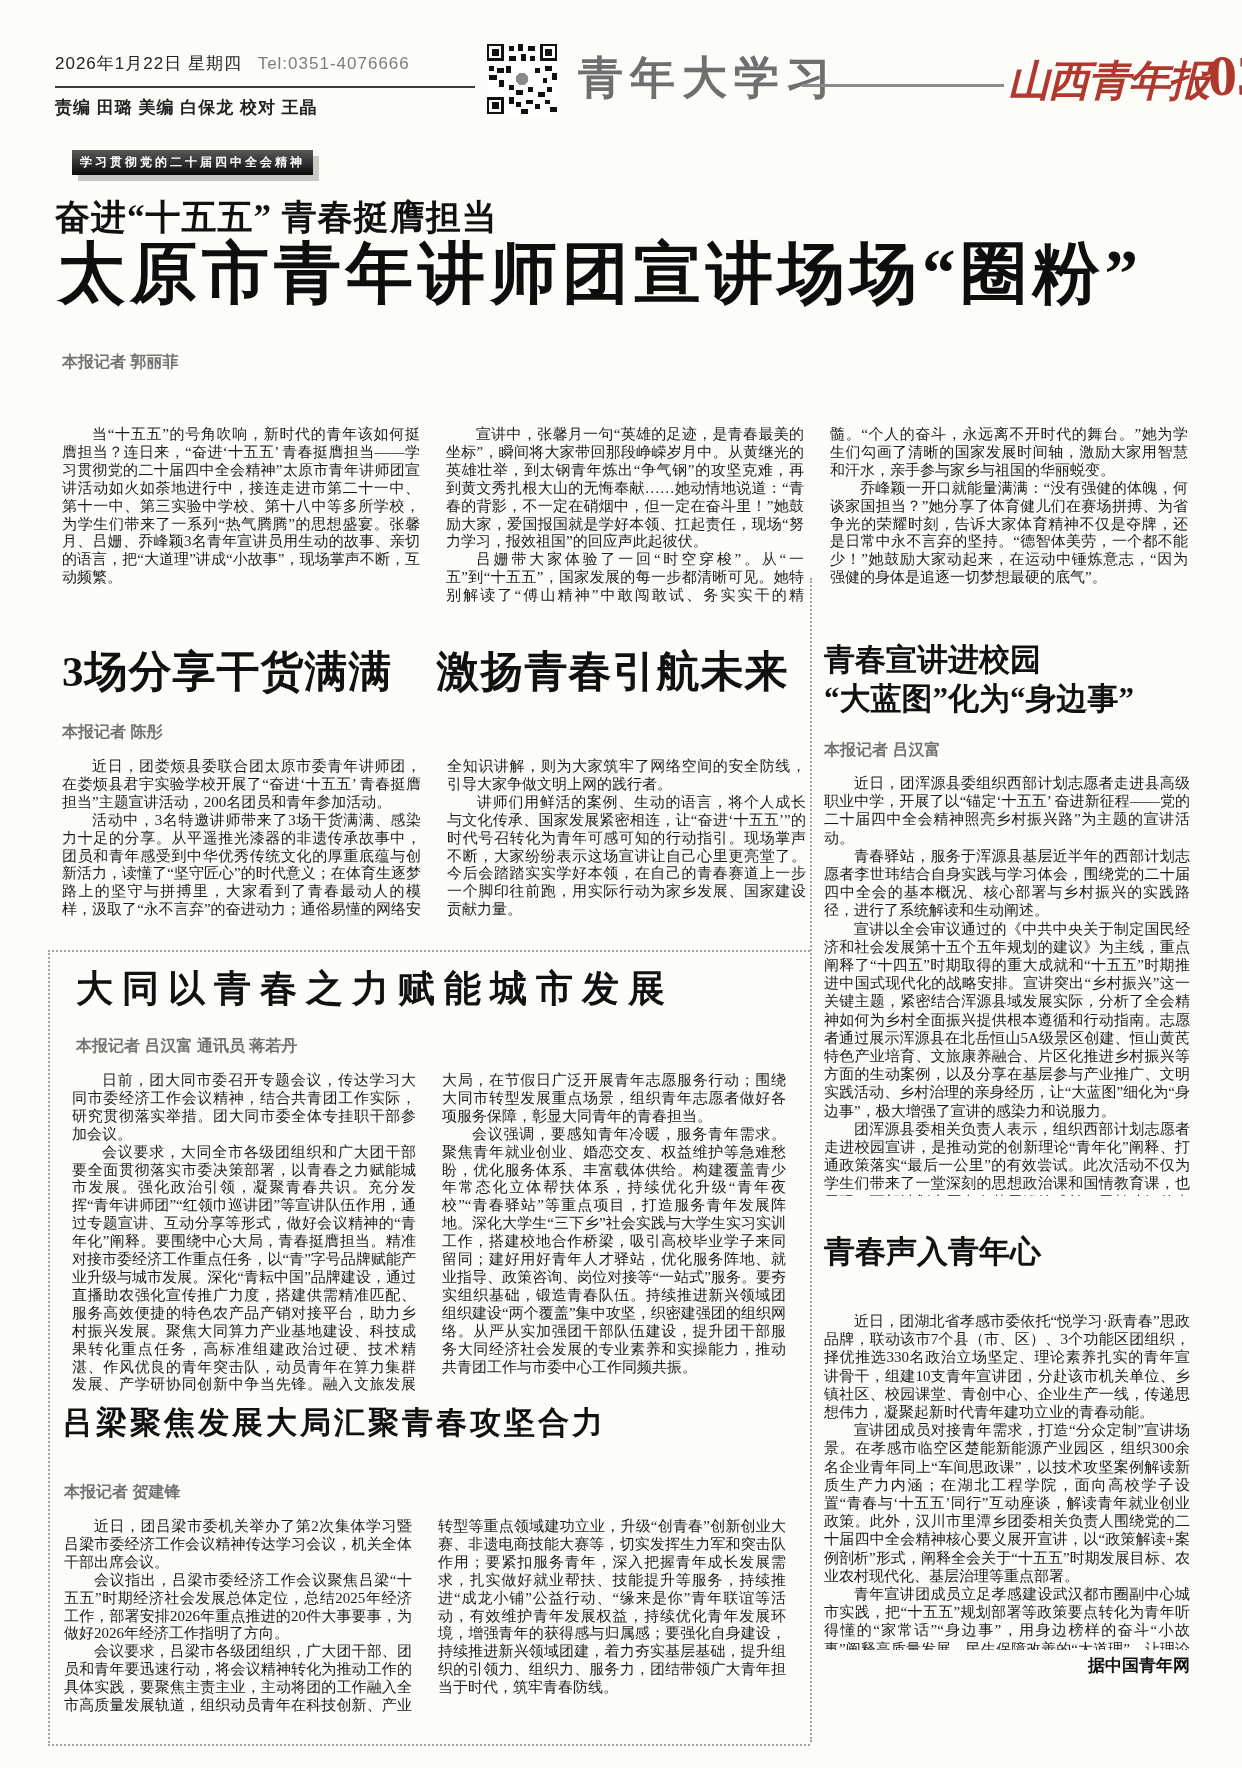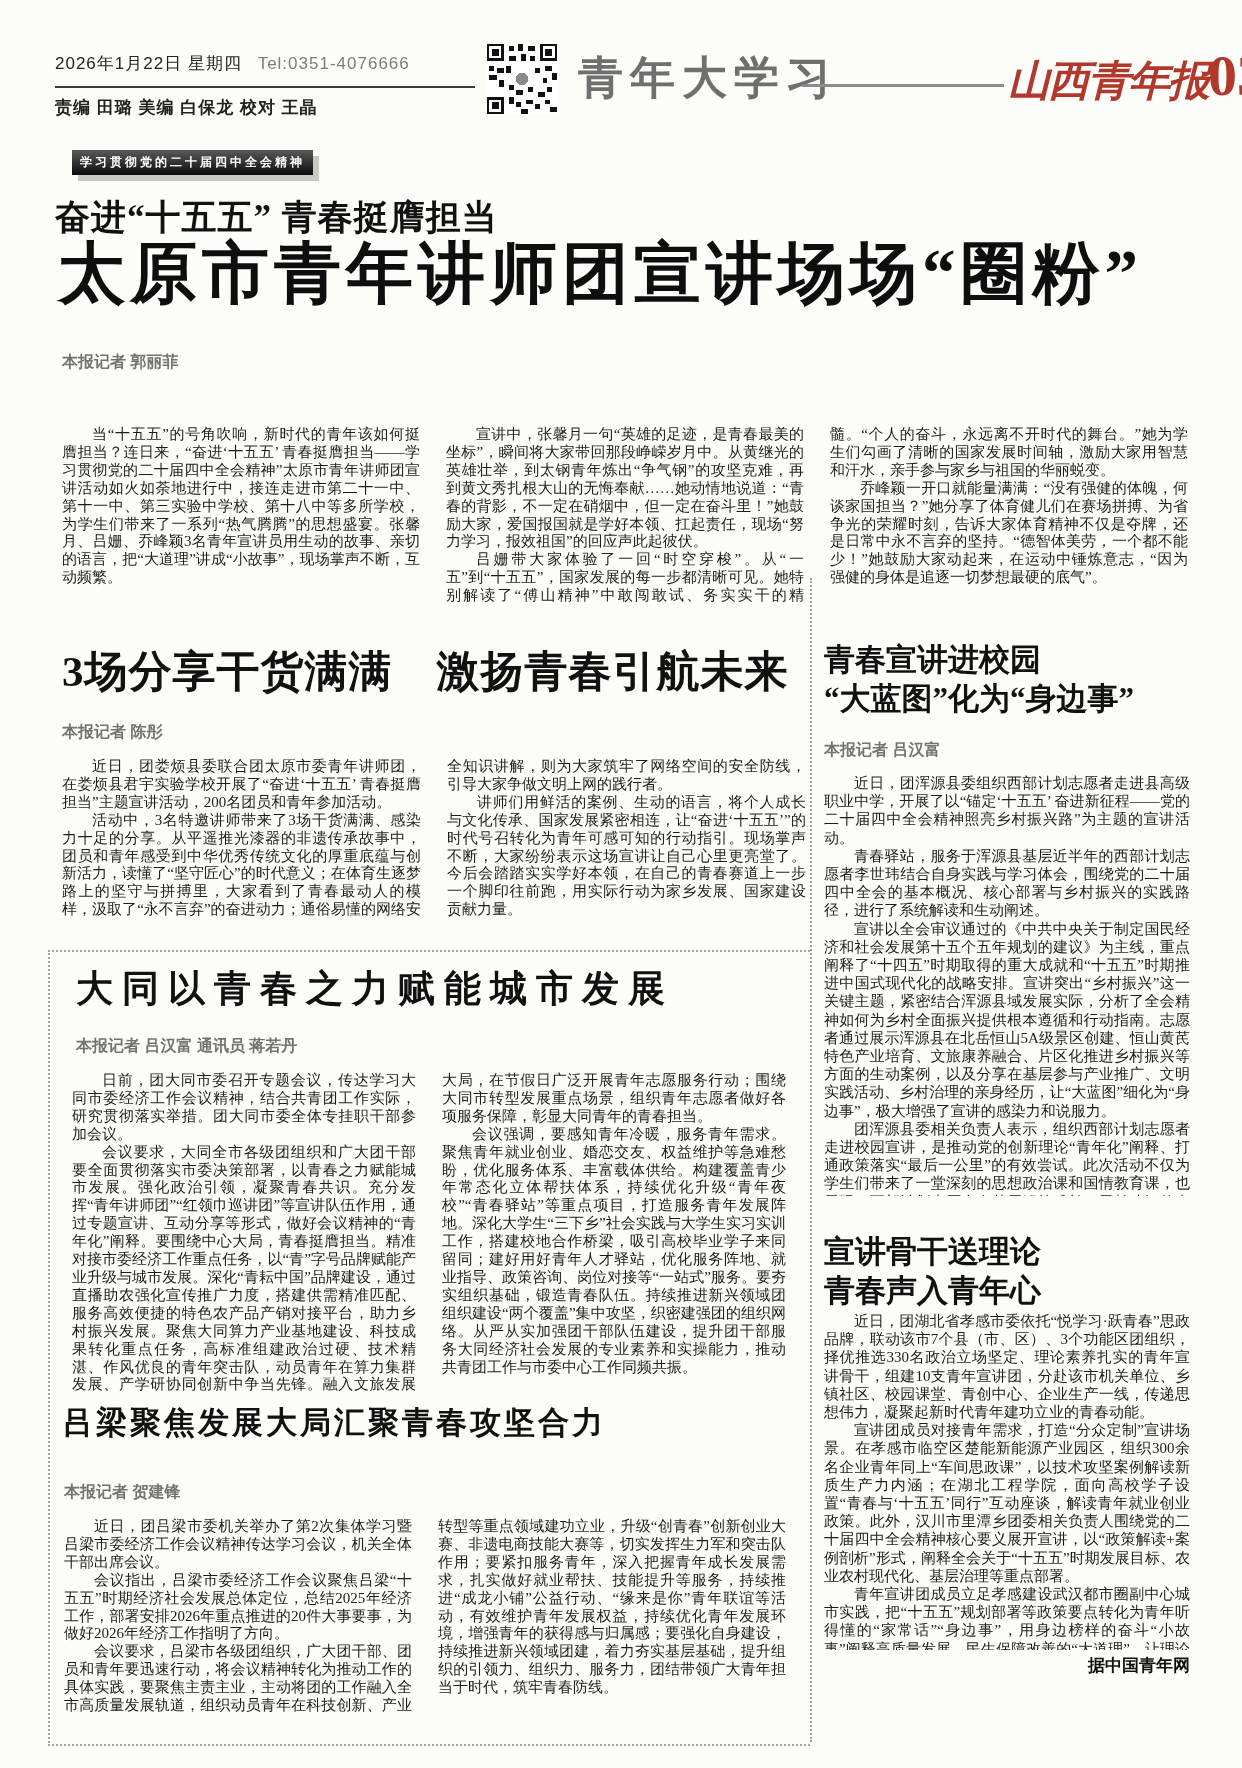--- a/index.html
+++ b/index.html
@@ -154,21 +154,20 @@
   <div class="abs ll-hl" style="left:62px;top:1402px;width:736px;">吕梁聚焦发展大局汇聚青春攻坚合力</div>
   <div class="abs byline" style="left:64px;top:1482px;">本报记者 贺建锋</div>
   <div class="abs body-text cols2" style="left:64px;top:1518px;width:722px;height:212px;">
     <p>近日，团吕梁市委机关举办了第2次集体学习暨吕梁市委经济工作会议精神传达学习会议，机关全体干部出席会议。</p>
     <p>会议指出，吕梁市委经济工作会议聚焦吕梁“十五五”时期经济社会发展总体定位，总结2025年经济工作，部署安排2026年重点推进的20件大事要事，为做好2026年经济工作指明了方向。</p>
     <p>会议要求，吕梁市各级团组织，广大团干部、团员和青年要迅速行动，将会议精神转化为推动工作的具体实践，要聚焦主责主业，主动将团的工作融入全市高质量发展轨道，组织动员青年在科技创新、产业转型等重点领域建功立业，升级“创青春”创新创业大赛、非遗电商技能大赛等，切实发挥生力军和突击队作用；要紧扣服务青年，深入把握青年成长发展需求，扎实做好就业帮扶、技能提升等服务，持续推进“成龙小铺”公益行动、“缘来是你”青年联谊等活动，有效维护青年发展权益，持续优化青年发展环境，增强青年的获得感与归属感；要强化自身建设，持续推进新兴领域团建，着力夯实基层基础，提升组织的引领力、组织力、服务力，团结带领广大青年担当于时代，筑牢青春防线。</p>
 
   </div>
 
   <div class="abs side-hl" style="left:824px;top:1232px;width:366px;">
-    <div>宣讲骨干送理论</div>
     <div>青春声入青年心</div>
   </div>
   <div class="abs body-text" style="left:824px;top:1312px;width:366px;height:338px;line-height:18.2px;">
     <p>近日，团湖北省孝感市委依托“悦学习·跃青春”思政品牌，联动该市7个县（市、区）、3个功能区团组织，择优推选330名政治立场坚定、理论素养扎实的青年宣讲骨干，组建10支青年宣讲团，分赴该市机关单位、乡镇社区、校园课堂、青创中心、企业生产一线，传递思想伟力，凝聚起新时代青年建功立业的青春动能。</p>
     <p>宣讲团成员对接青年需求，打造“分众定制”宣讲场景。在孝感市临空区楚能新能源产业园区，组织300余名企业青年同上“车间思政课”，以技术攻坚案例解读新质生产力内涵；在湖北工程学院，面向高校学子设置“青春与‘十五五’同行”互动座谈，解读青年就业创业政策。此外，汉川市里潭乡团委相关负责人围绕党的二十届四中全会精神核心要义展开宣讲，以“政策解读+案例剖析”形式，阐释全会关于“十五五”时期发展目标、农业农村现代化、基层治理等重点部署。</p>
     <p>青年宣讲团成员立足孝感建设武汉都市圈副中心城市实践，把“十五五”规划部署等政策要点转化为青年听得懂的“家常话”“身边事”，用身边榜样的奋斗“小故事”阐释高质量发展、民生保障改善的“大道理”，让理论走出“文件”、走进青年心中，真正实现“讲透、听懂、记牢”。</p>
   </div>
   <div class="abs credit" style="left:824px;top:1654px;width:366px;">据中国青年网</div>
 
 </div>

